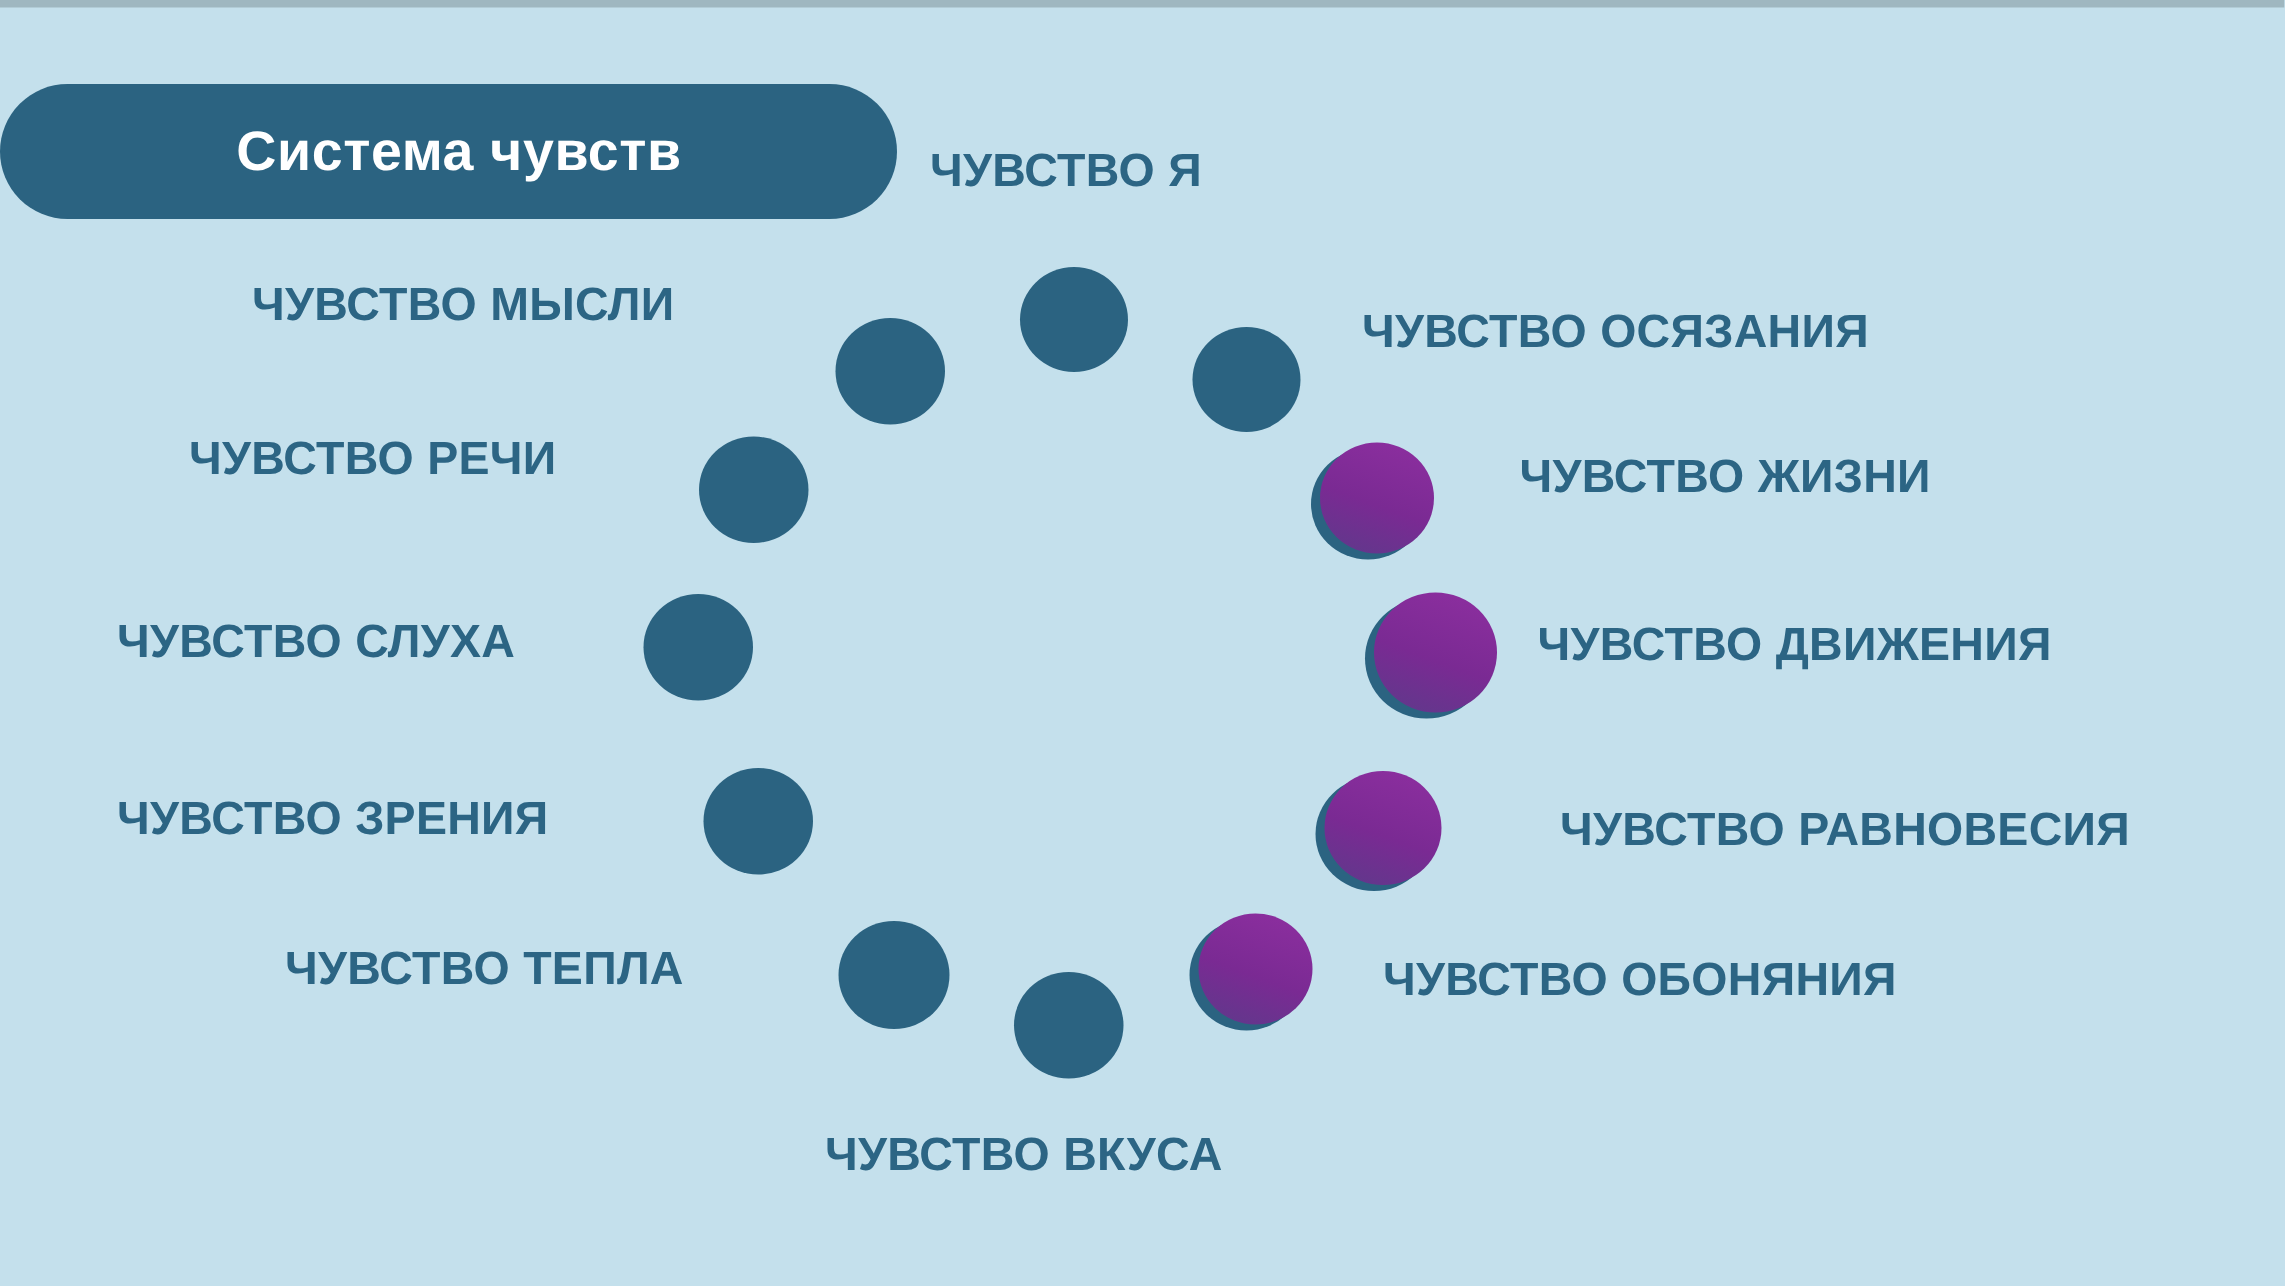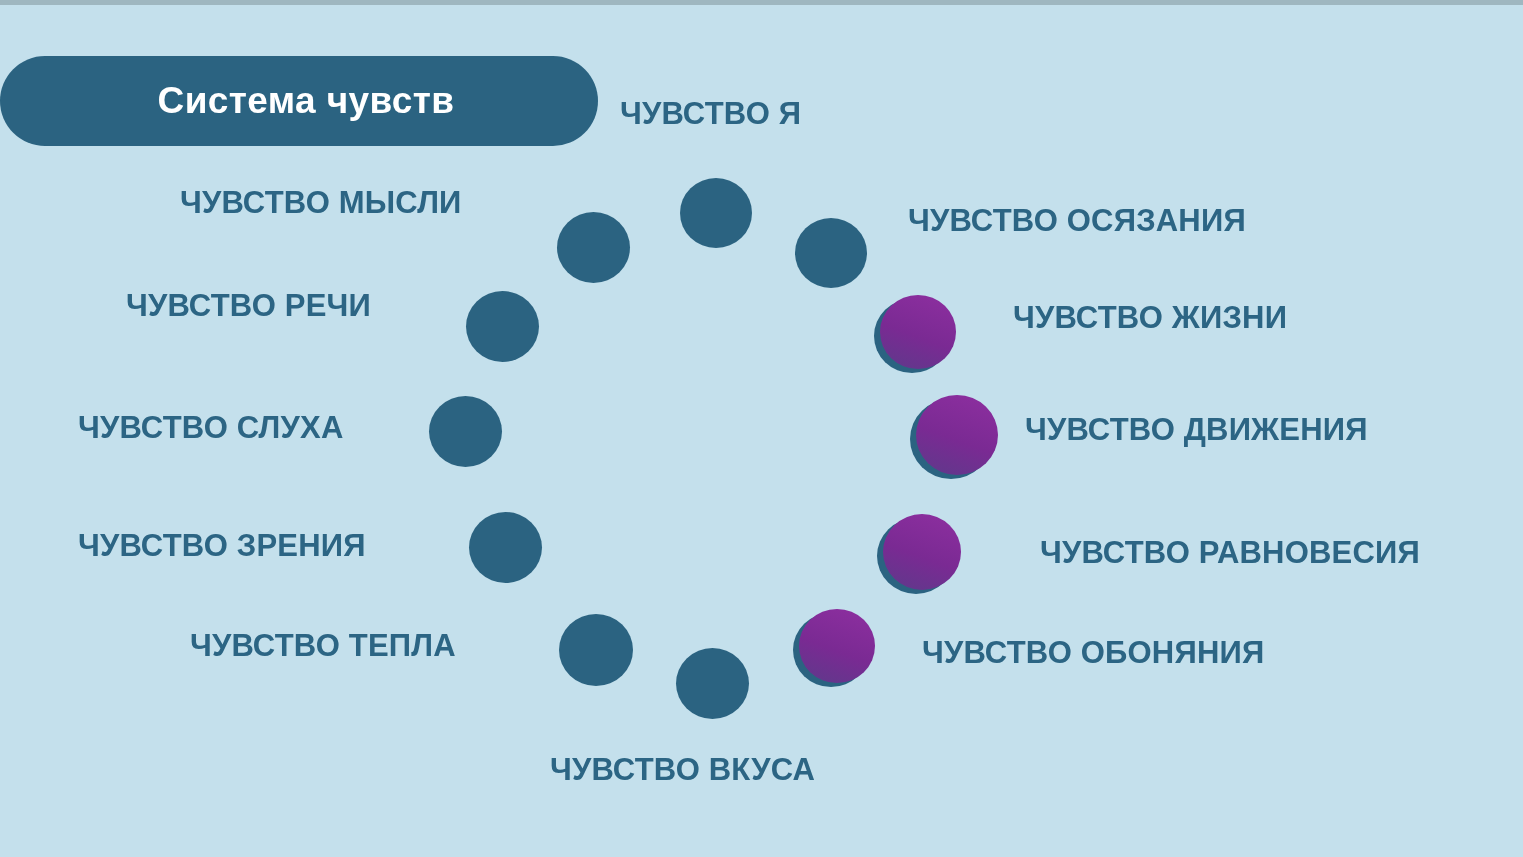--- a/index.html
+++ b/index.html
@@ -120,15 +120,15 @@
   <div class="dot" style="left:469px; top:512px; width:73px; height:71px;"></div>
   <div class="label right-aligned" style="left:78px; top:530px;">ЧУВСТВО ЗРЕНИЯ</div>
 
   <div class="dot" style="left:429px; top:396px; width:73px; height:71px;"></div>
   <div class="label right-aligned" style="left:78px; top:412px;">ЧУВСТВО СЛУХА</div>
 
   <div class="dot" style="left:466px; top:291px; width:73px; height:71px;"></div>
   <div class="label right-aligned" style="left:126px; top:290px;">ЧУВСТВО РЕЧИ</div>
 
   <div class="dot" style="left:557px; top:212px; width:73px; height:71px;"></div>
-  <div class="label right-aligned" style="left:180px; top:187px;">ЧУВСТВО МЫСЛИ</div>
+  <div class="label right-aligned" style="left:168px; top:187px;">ЧУВСТВО МЫСЛИ</div>
 
 </div>
 
 </body></html>

